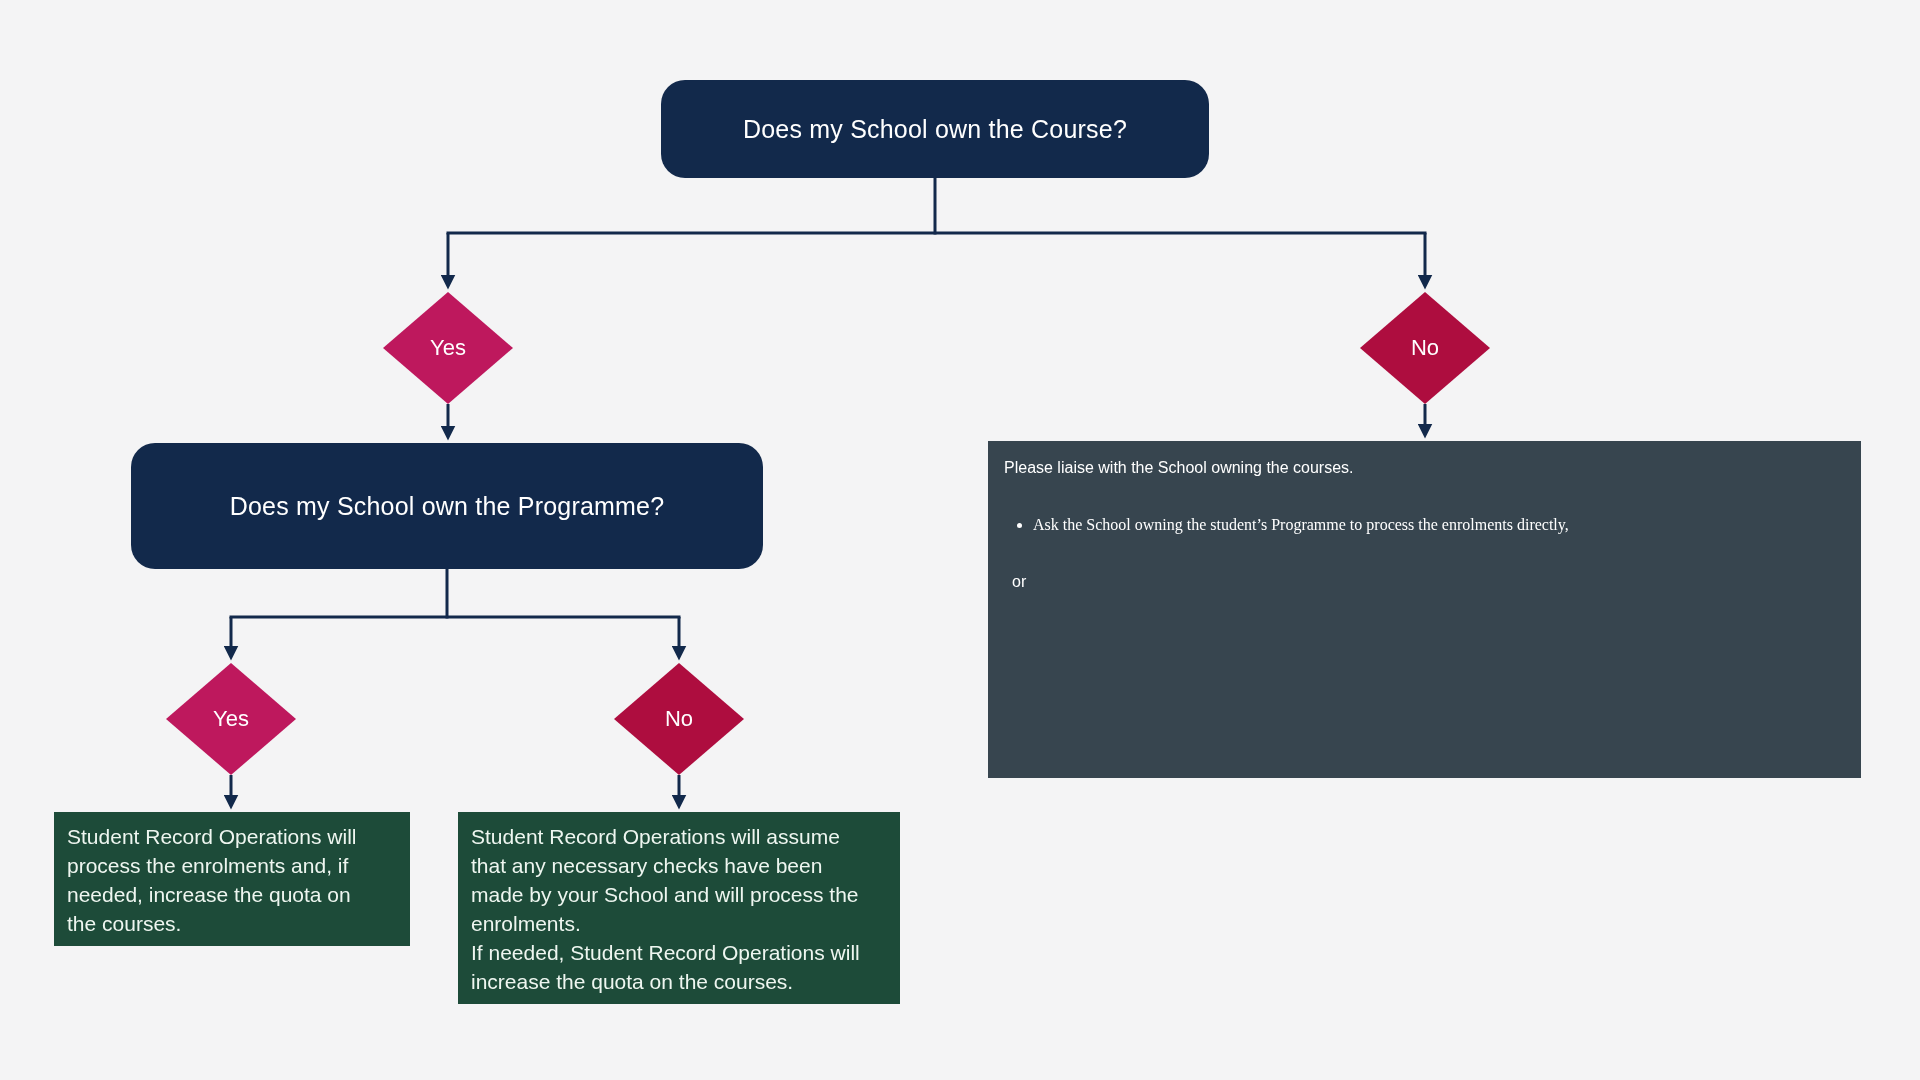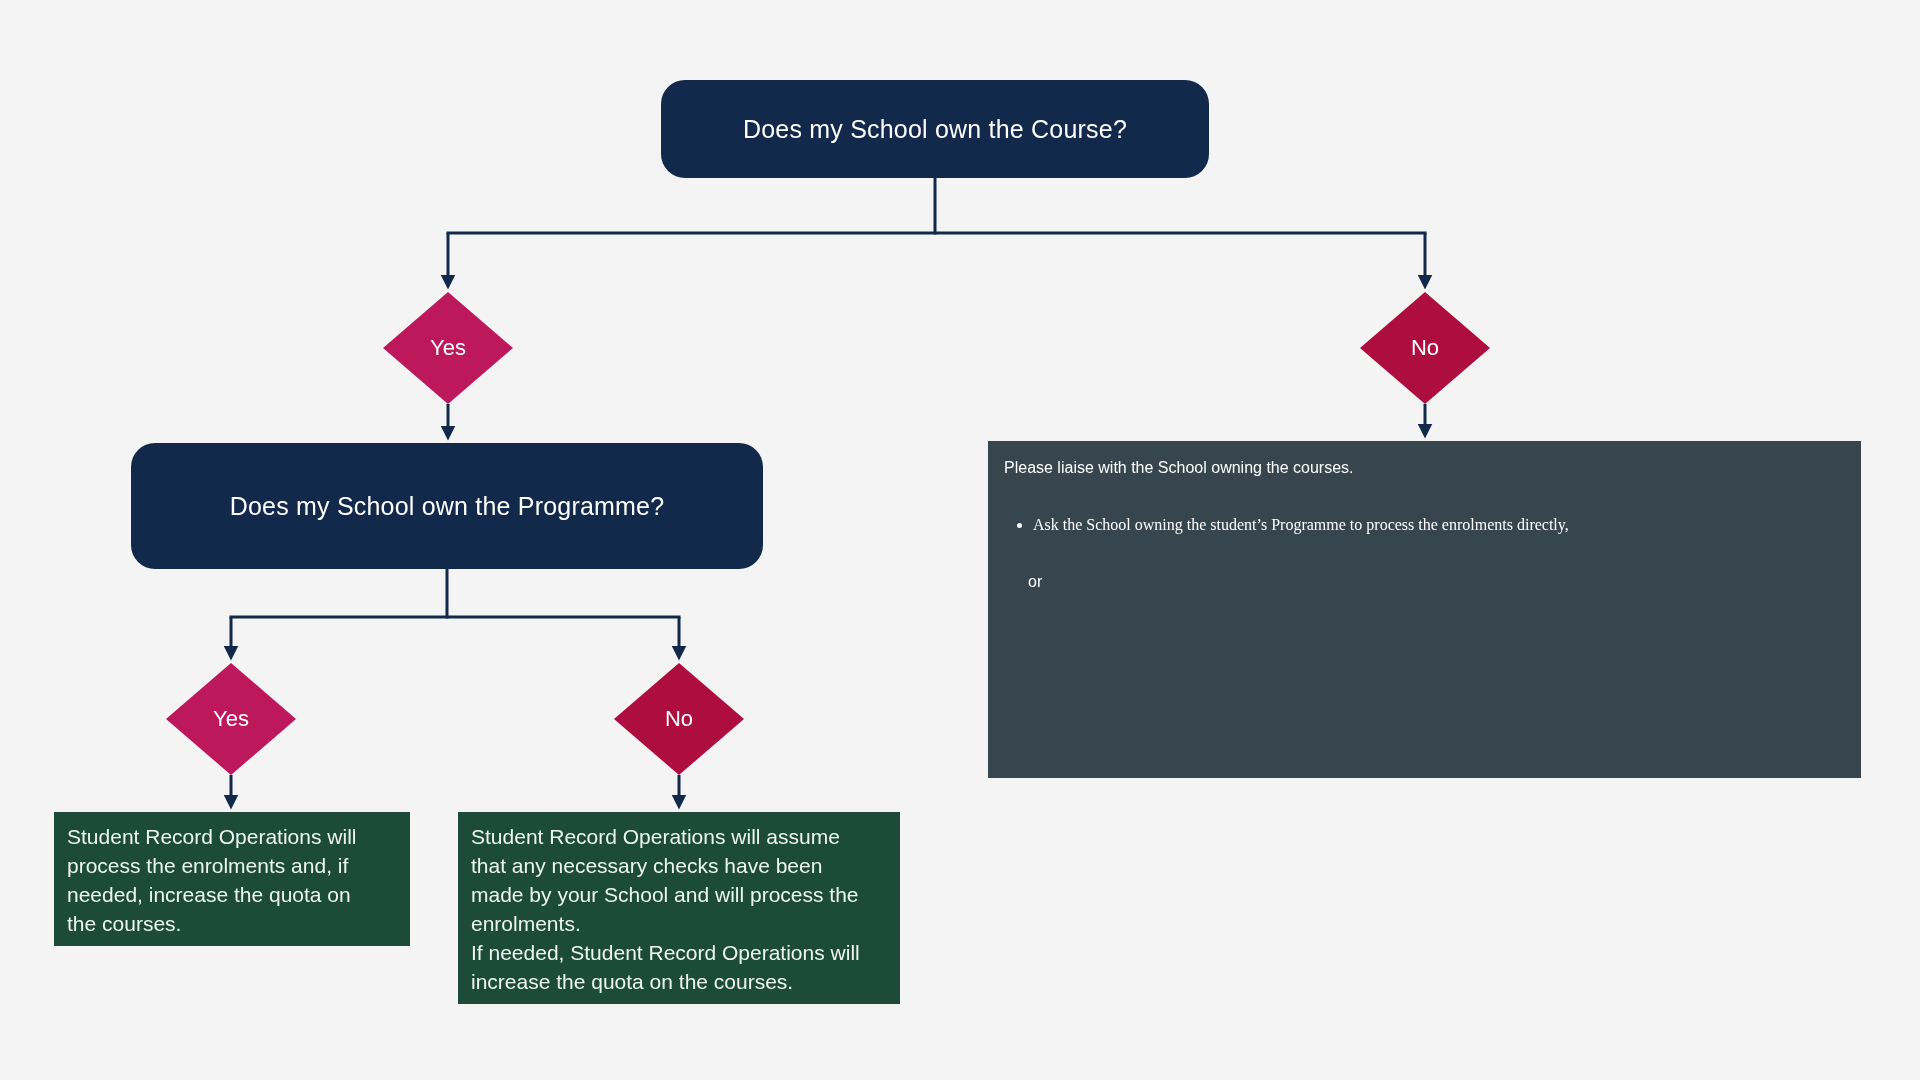--- a/index.html
+++ b/index.html
@@ -73,21 +73,21 @@
   .info-box ul {
     margin: 0 0 27px 0;
     padding: 0 0 0 29px;
     list-style: disc outside;
     font-family: Liberation Serif, serif;
   }
   .info-box li {
     white-space: pre-line;
   }
   .info-box .or-line {
-    margin-left: 24px;
+    margin-left: 8px;
   }
   .outcome-box {
     position: absolute;
     background: #1d4b39;
     color: #eef6f0;
     box-sizing: border-box;
     font-size: 21px;
     line-height: 29px;
     padding: 10px 13px;
     white-space: pre-line;

